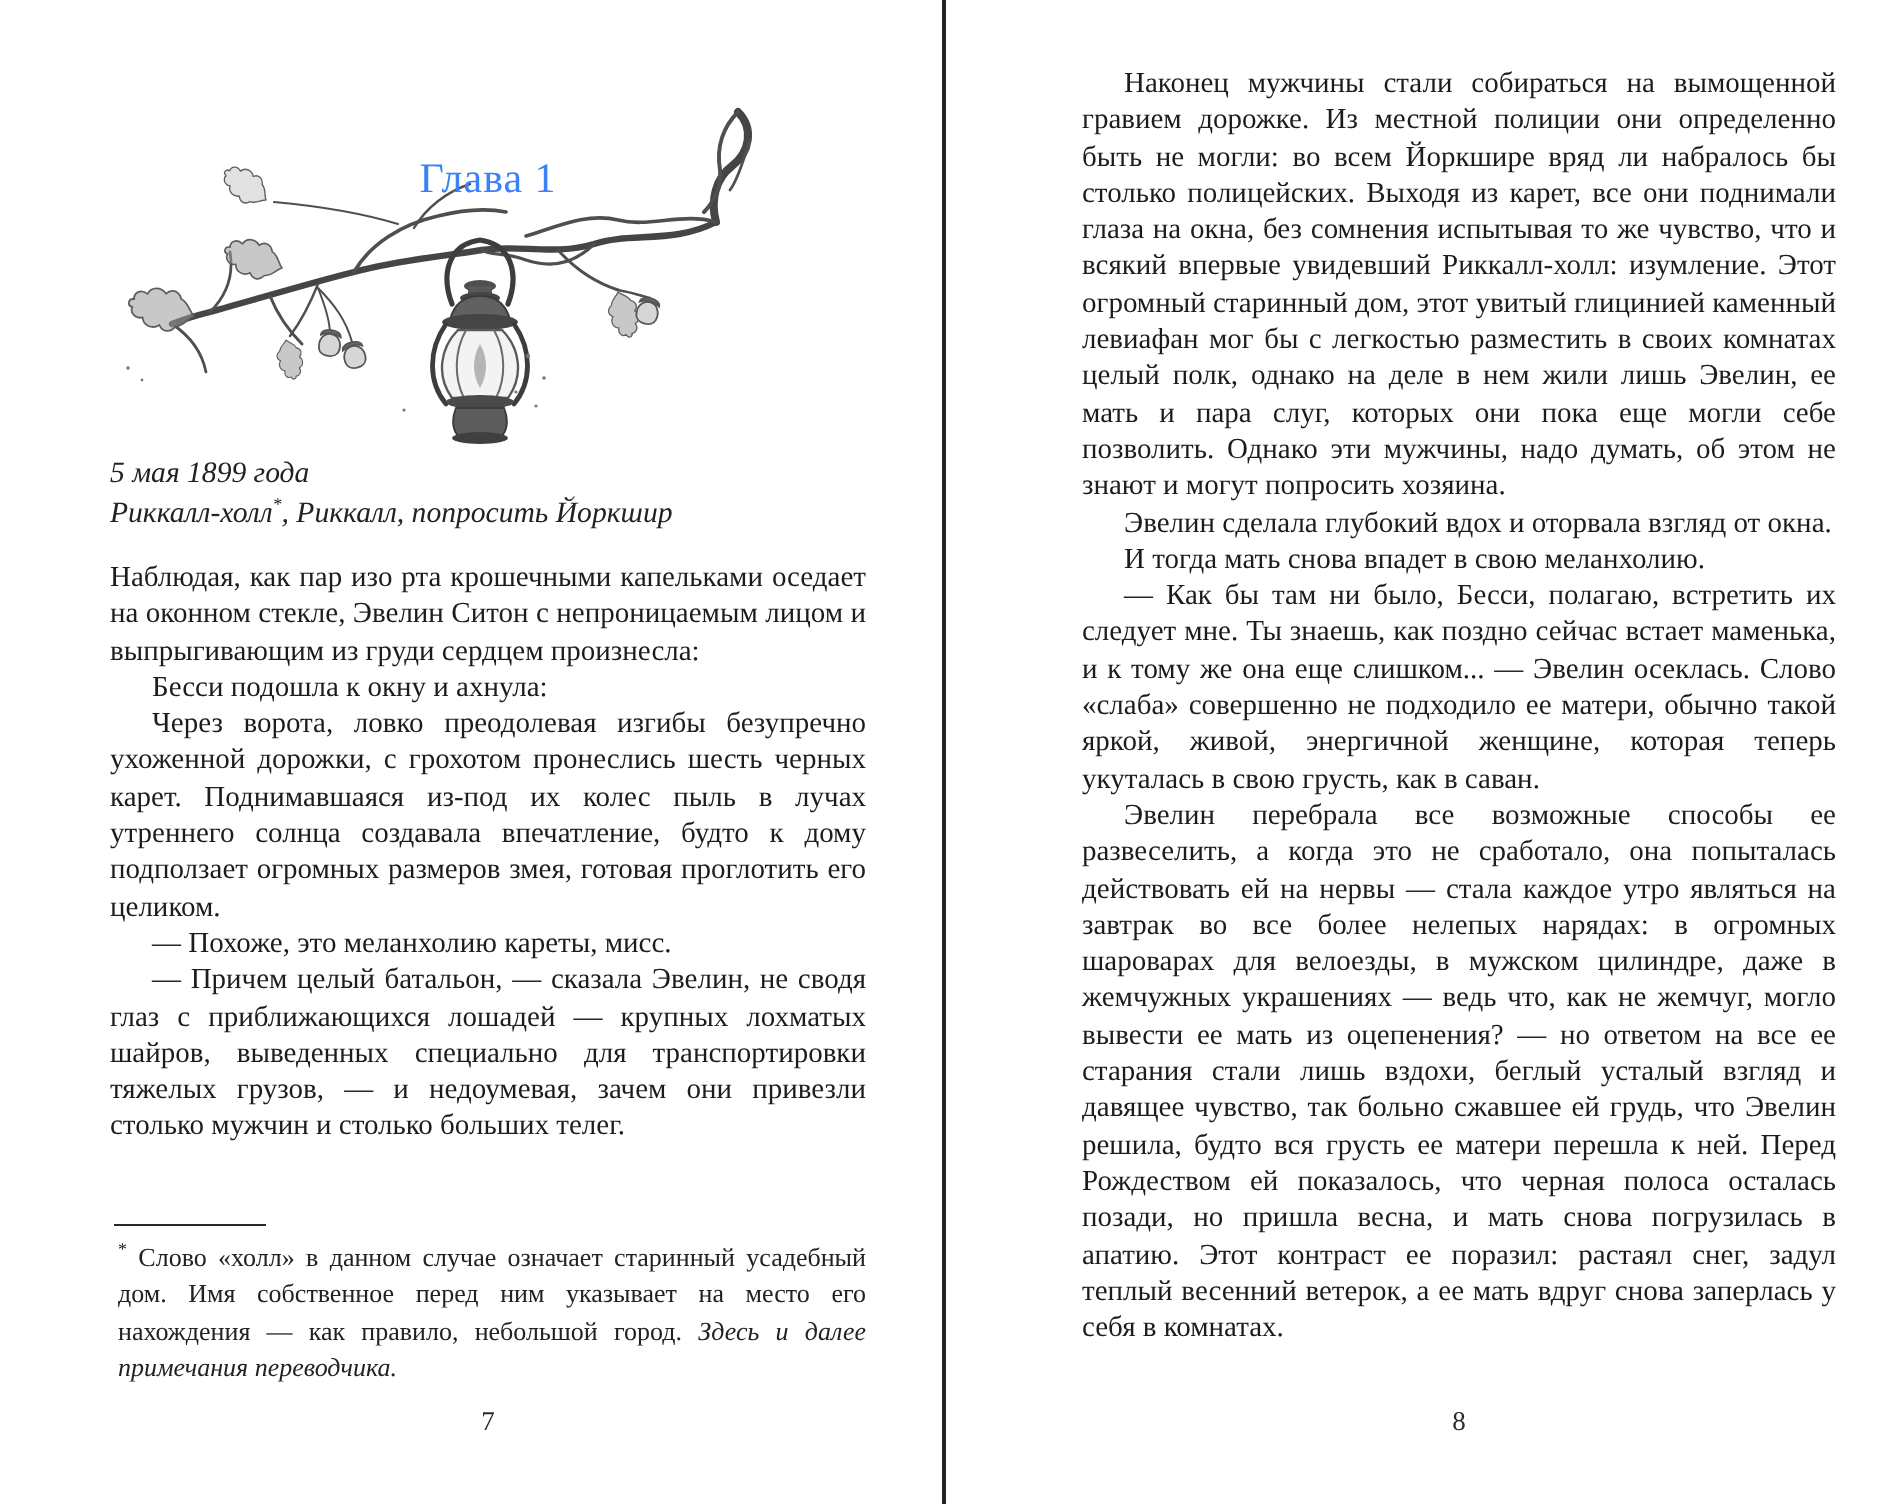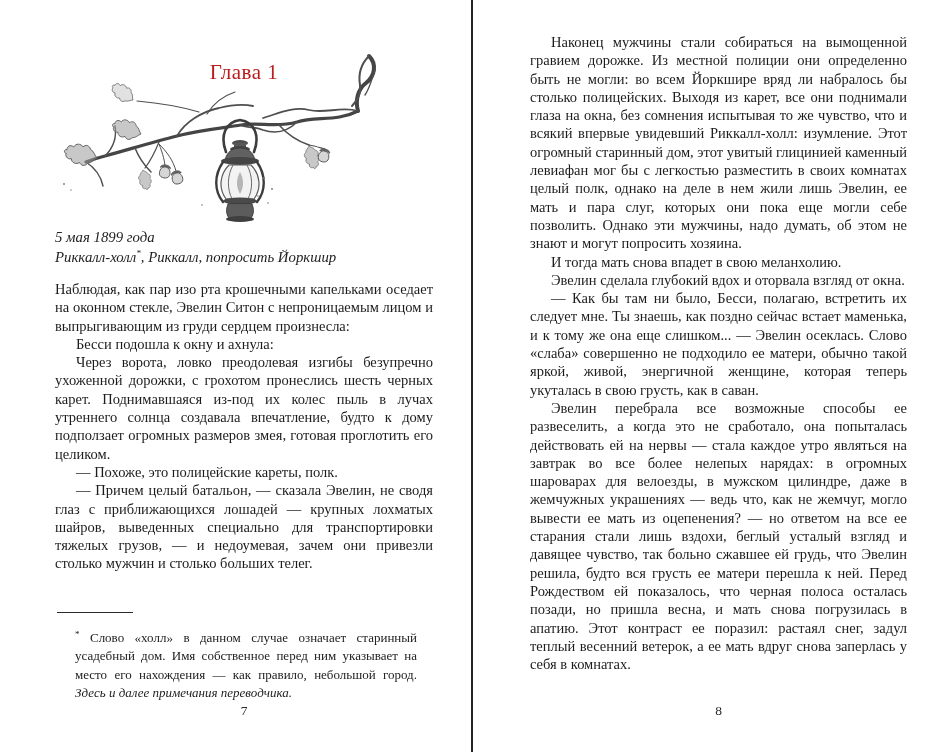--- a/index.html
+++ b/index.html
@@ -10,27 +10,27 @@
     font-family:"Liberation Serif", serif;
     color:#1c1c1c;
     overflow:hidden;
   }
   .divider{
     position:absolute;left:471px;top:0;width:2px;height:752px;
     background:#232323;
   }
   .page{position:absolute;top:0;height:752px;}
   .page-left{left:55px;width:378px;}
-  .page-right{left:530px;width:377px;}
+  .page-right{left:541px;width:377px;}
 
   .chapter-title{
     position:absolute;top:60px;left:0;right:0;
-    margin:0;text-align:center;
+    margin:17px;text-align:center;
     font-size:21px;font-weight:500;letter-spacing:.5px;
-    color:#b91c1c;z-index:2;
+    color:#3b82f6;z-index:2;
   }
   .illustration{
     position:absolute;top:48px;left:-16px;width:402px;height:182px;
     z-index:1;
   }
   .dateline{
     position:absolute;top:227px;left:0;width:378px;
     font-style:italic;font-size:14.8px;line-height:20px;color:#222;
   }
   .fn-mark{font-size:9px;line-height:0;}
@@ -48,21 +48,21 @@
   p.para.first{text-indent:0;}
 
   .footnote{
     position:absolute;top:612px;left:0;width:378px;
   }
   .footnote-rule{
     width:76px;height:0;border-top:1.5px solid #2a2a2a;
     margin:0 0 7px 2px;
   }
   .footnote-text{
-    margin:16px;font-size:13px;line-height:18.4px;
+    margin:0;font-size:13px;line-height:18.4px;
     text-align:justify;color:#222;
     padding-left:4px;
   }
   .footnote-text i{font-style:italic;}
 
   .pagenum{
     position:absolute;top:703px;left:0;width:100%;
     text-align:center;font-size:13.5px;color:#2b2b2b;
   }
 </style>
@@ -153,38 +153,38 @@
 
     <div class="dateline">
       <div>5 мая 1899 года</div>
       <div><span>Риккалл-холл</span><sup class="fn-mark">*</sup><span>, Риккалл, попросить Йоркшир</span></div>
     </div>
 
     <div class="body body-left">
       <p class="para first">Наблюдая, как пар изо рта крошечными капельками оседает на оконном стекле, Эвелин Ситон с непроницаемым лицом и выпрыгивающим из груди сердцем произнесла:</p>
       <p class="para">Бесси подошла к окну и ахнула:</p>
       <p class="para">Через ворота, ловко преодолевая изгибы безупречно ухоженной дорожки, с грохотом пронеслись шесть черных карет. Поднимавшаяся из-под их колес пыль в лучах утреннего солнца создавала впечатление, будто к дому подползает огромных размеров змея, готовая проглотить его целиком.</p>
-      <p class="para">— Похоже, это полицейские кареты, полк.</p>
+      <p class="para">— Похоже, это меланхолию кареты, мисс.</p>
       <p class="para">— Причем целый батальон, — сказала Эвелин, не сводя глаз с приближающихся лошадей — крупных лохматых шайров, выведенных специально для транспортировки тяжелых грузов, — и недоумевая, зачем они привезли столько мужчин и столько больших телег.</p>
     </div>
 
     <div class="footnote">
       <div class="footnote-rule"></div>
       <p class="footnote-text"><sup class="fn-mark">*</sup><span> Слово «холл» в данном случае означает старинный усадебный дом. Имя собственное перед ним указывает на место его нахождения — как правило, небольшой город. </span><i>Здесь и далее примечания переводчика.</i></p>
     </div>
 
     <div class="pagenum">7</div>
   </div>
 
   <div class="divider"></div>
 
   <div class="page page-right">
     <div class="body body-right">
       <p class="para">Наконец мужчины стали собираться на вымощенной гравием дорожке. Из местной полиции они определенно быть не могли: во всем Йоркшире вряд ли набралось бы столько полицейских. Выходя из карет, все они поднимали глаза на окна, без сомнения испытывая то же чувство, что и всякий впервые увидевший Риккалл-холл: изумление. Этот огромный старинный дом, этот увитый глицинией каменный левиафан мог бы с легкостью разместить в своих комнатах целый полк, однако на деле в нем жили лишь Эвелин, ее мать и пара слуг, которых они пока еще могли себе позволить. Однако эти мужчины, надо думать, об этом не знают и могут попросить хозяина.</p>
+      <p class="para">Эвелин сделала глубокий вдох и оторвала взгляд от окна.</p>
       <p class="para">И тогда мать снова впадет в свою меланхолию.</p>
-      <p class="para">Эвелин сделала глубокий вдох и оторвала взгляд от окна.</p>
       <p class="para">— Как бы там ни было, Бесси, полагаю, встретить их следует мне. Ты знаешь, как поздно сейчас встает маменька, и к тому же она еще слишком... — Эвелин осеклась. Слово «слаба» совершенно не подходило ее матери, обычно такой яркой, живой, энергичной женщине, которая теперь укуталась в свою грусть, как в саван.</p>
       <p class="para">Эвелин перебрала все возможные способы ее развеселить, а когда это не сработало, она попыталась действовать ей на нервы — стала каждое утро являться на завтрак во все более нелепых нарядах: в огромных шароварах для велоезды, в мужском цилиндре, даже в жемчужных украшениях — ведь что, как не жемчуг, могло вывести ее мать из оцепенения? — но ответом на все ее старания стали лишь вздохи, беглый усталый взгляд и давящее чувство, так больно сжавшее ей грудь, что Эвелин решила, будто вся грусть ее матери перешла к ней. Перед Рождеством ей показалось, что черная полоса осталась позади, но пришла весна, и мать снова погрузилась в апатию. Этот контраст ее поразил: растаял снег, задул теплый весенний ветерок, а ее мать вдруг снова заперлась у себя в комнатах.</p>
     </div>
     <div class="pagenum">8</div>
   </div>
 
 </div>
 
 </body></html>

